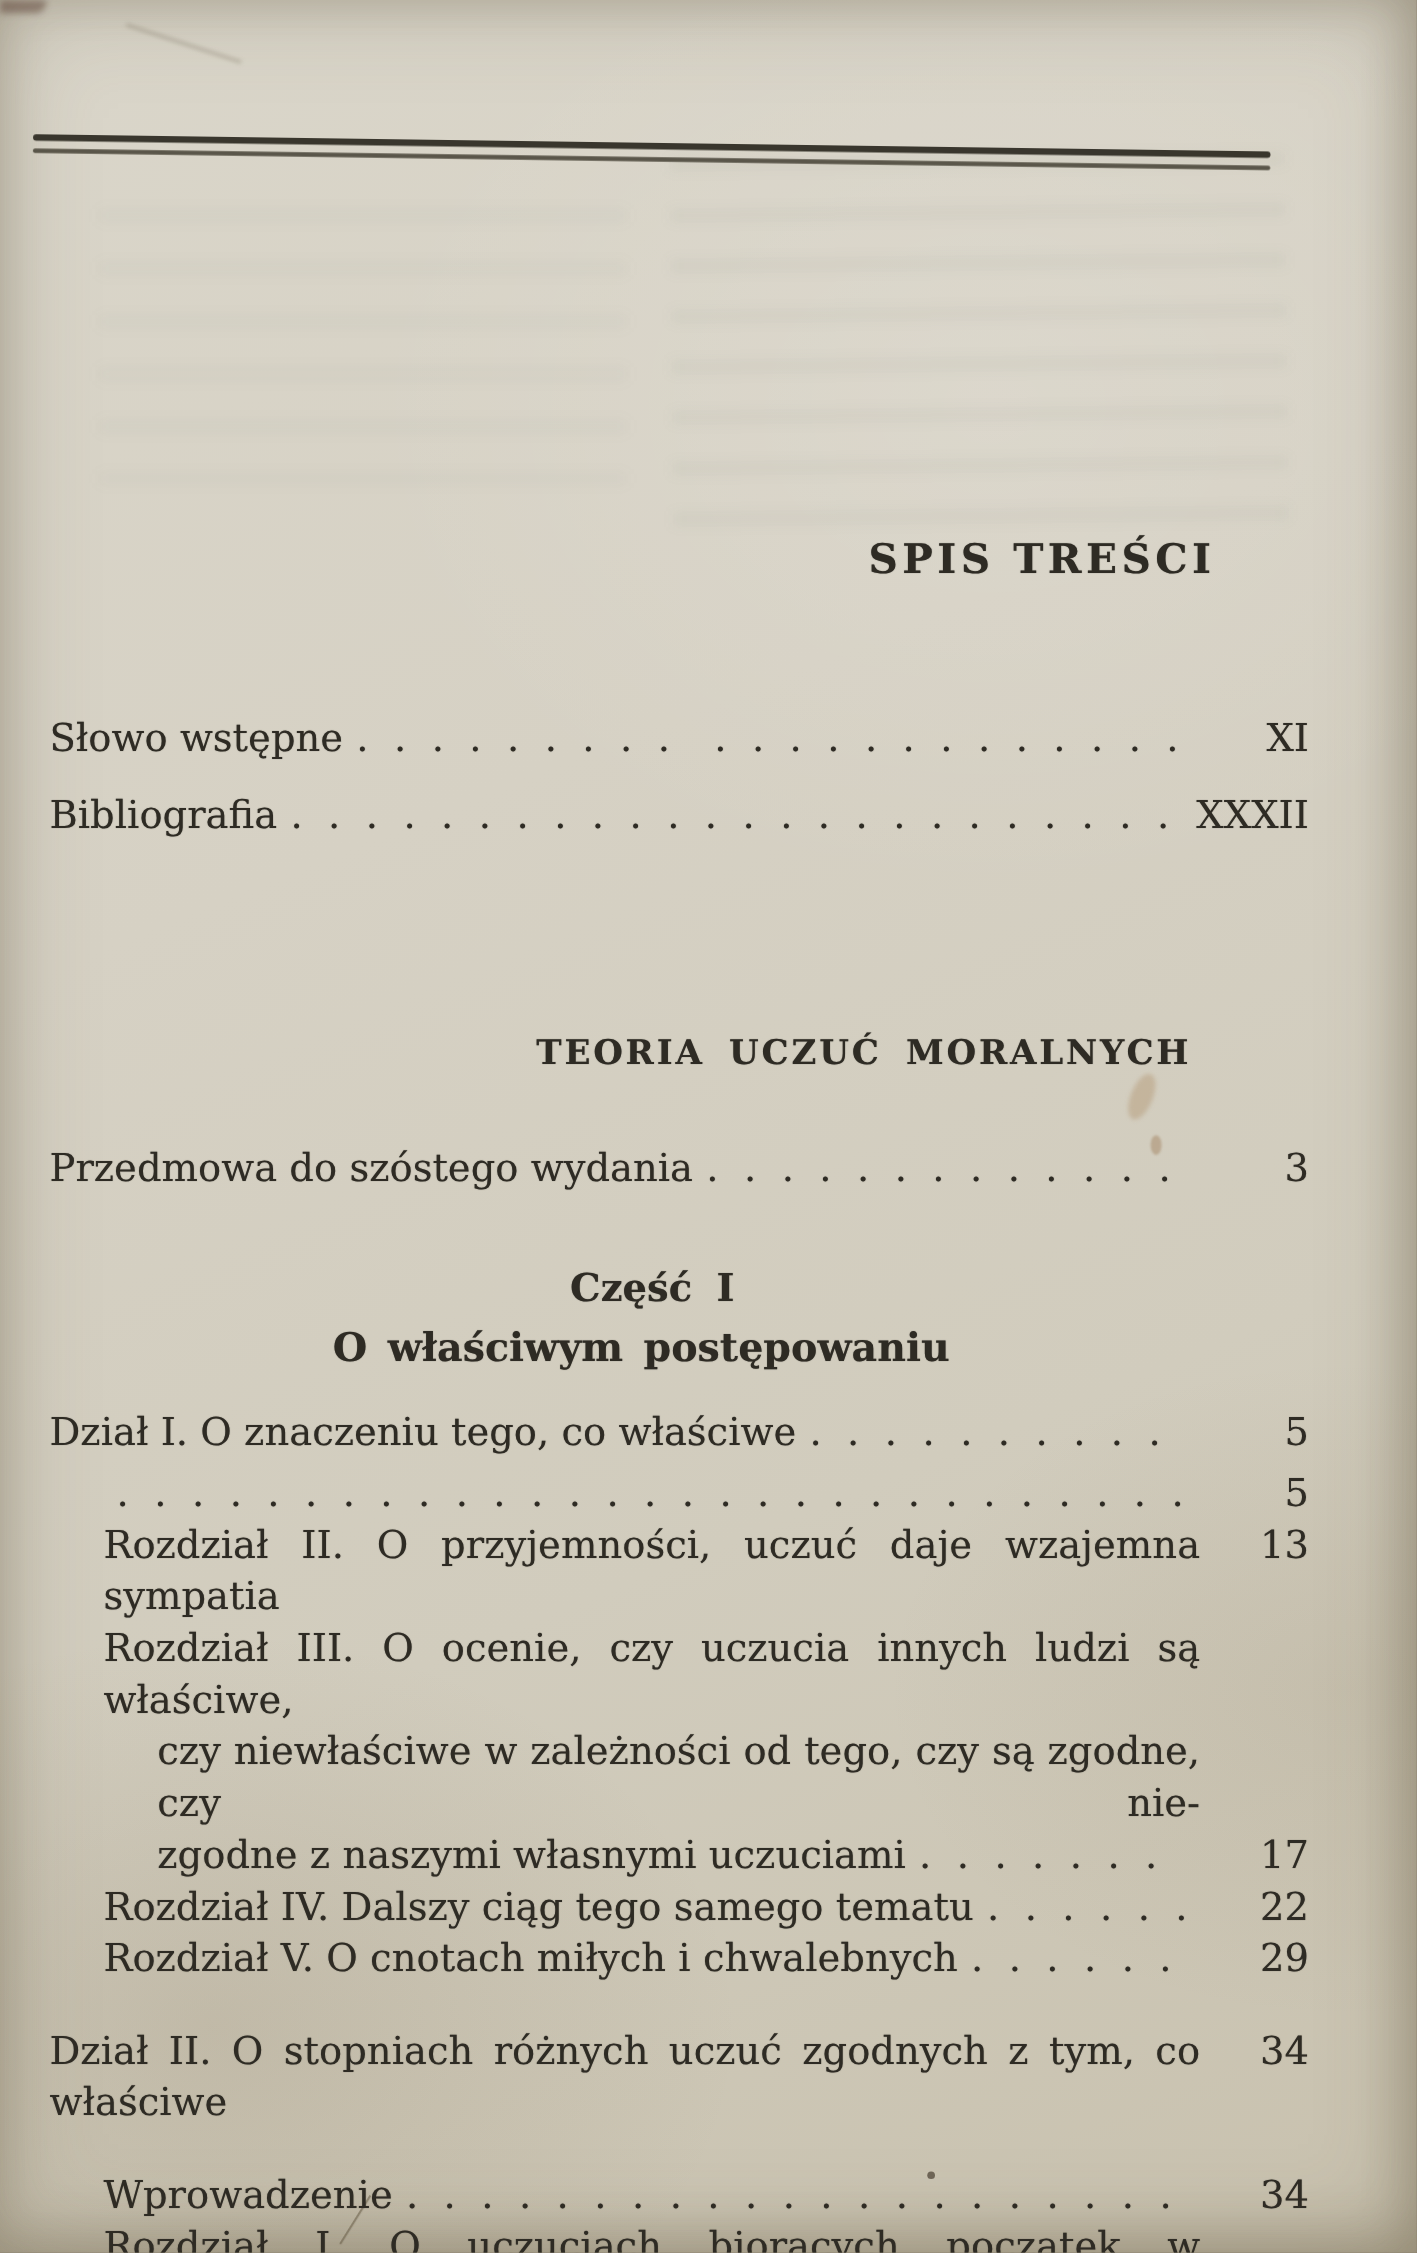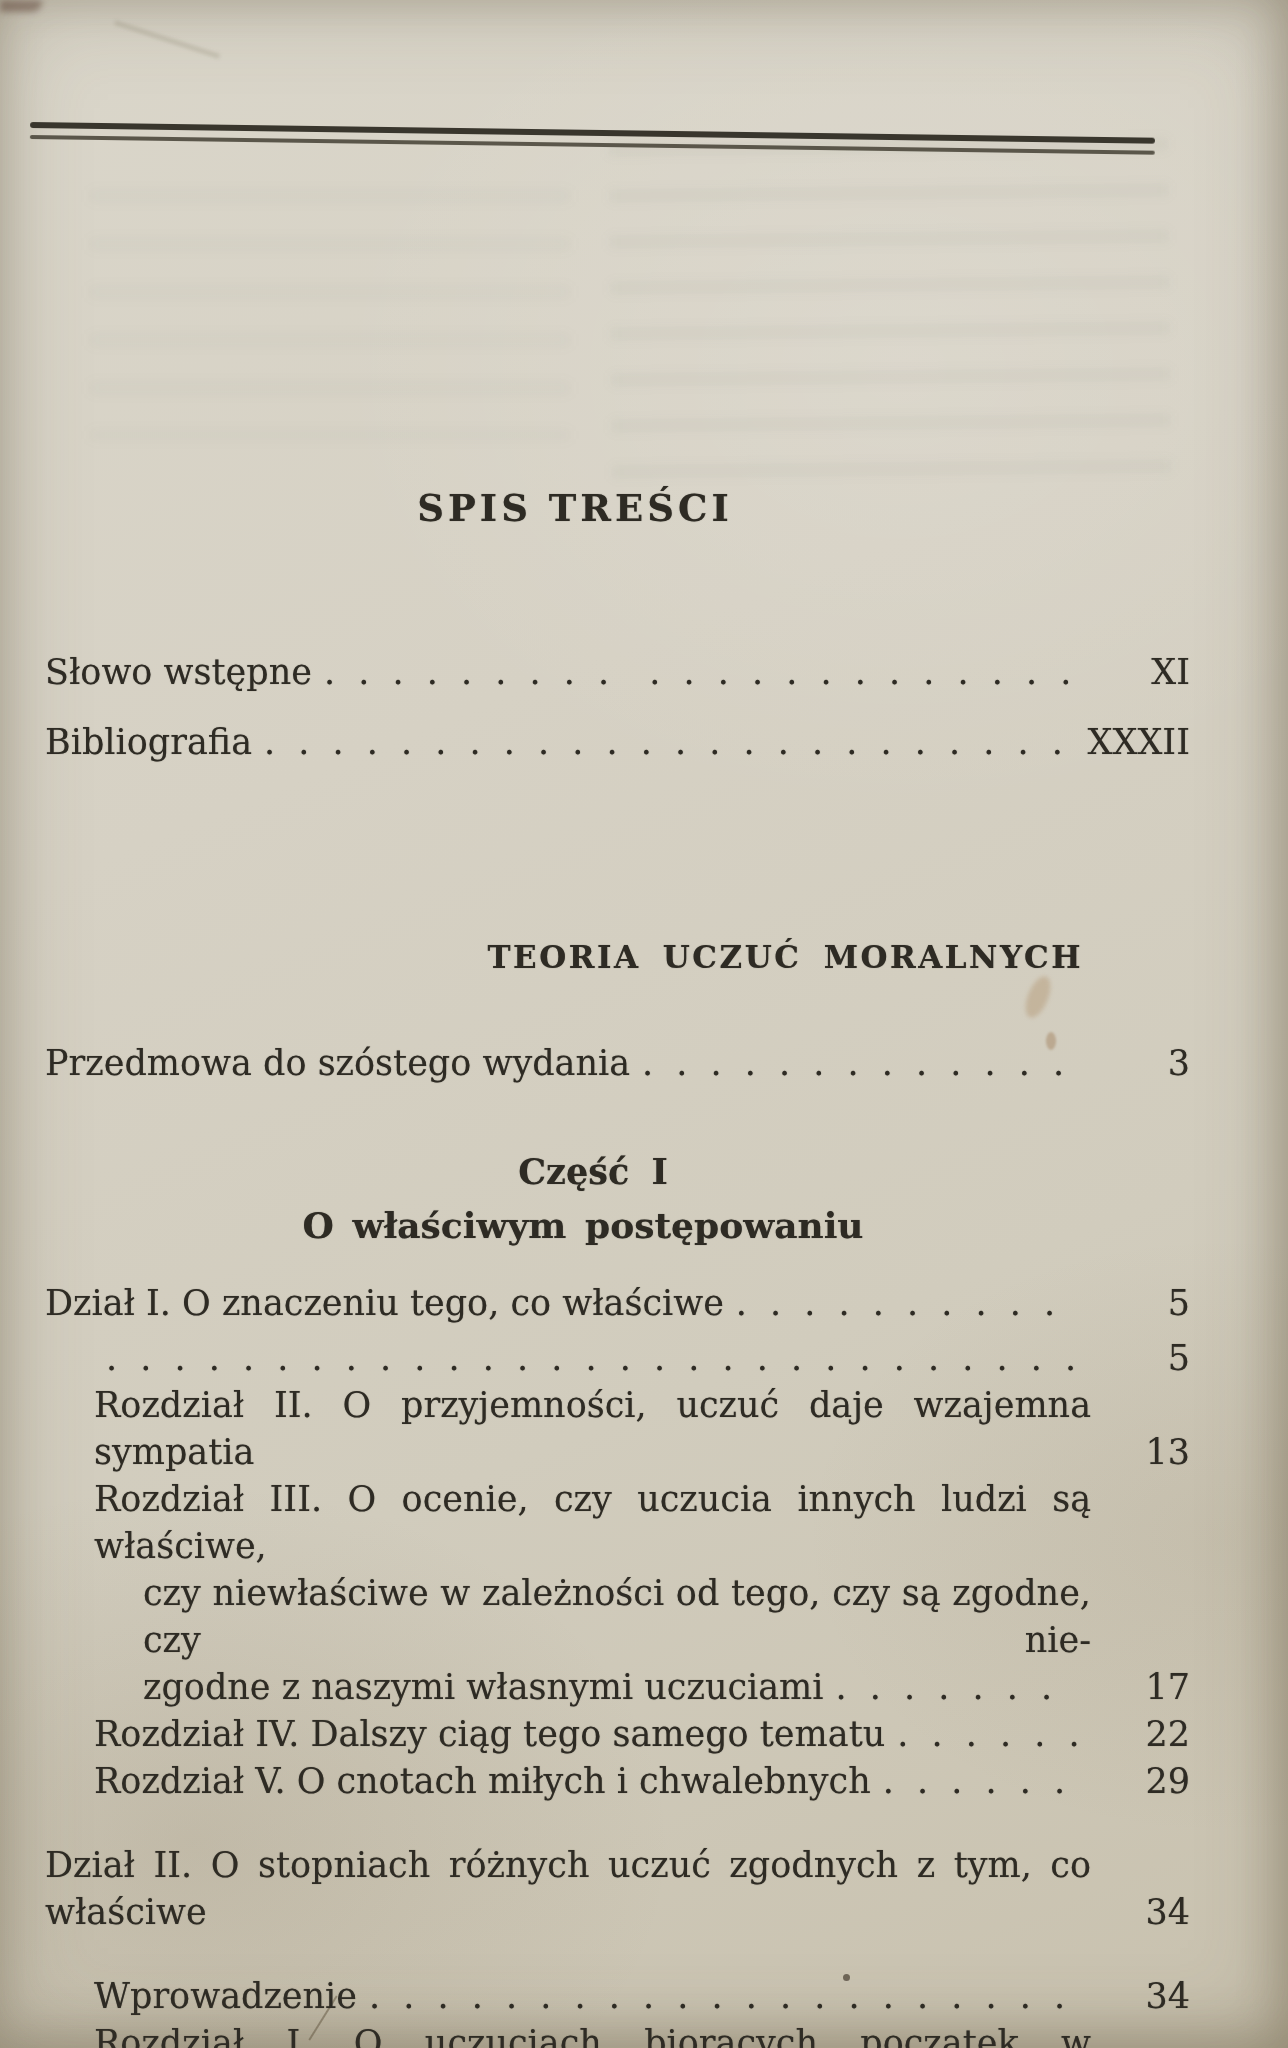--- a/index.html
+++ b/index.html
@@ -22,21 +22,21 @@
   
   .rule {
     position: absolute; left: 30px; top: 122px; width: 1125px;
     transform: rotate(0.8deg); transform-origin: left center;
   }
   .rule .line1 { height: 6px; background: #39362d; border-radius: 3px; filter: blur(0.4px); }
   .rule .line2 { height: 4px; background: #45413580; background: #454135; opacity: .85; margin-top: 7px; border-radius: 2px; filter: blur(0.5px); }
 
   
   .h-spis {
-    margin: 488px 0 0 0; width: 1060px; text-align: center;
+    margin: 488px 0 0 0; width: 1060px; text-align: right;
     font-size: 37px; font-weight: bold; letter-spacing: 4px; line-height: 40px;
     text-shadow: 0 0 1px rgba(46,43,36,0.55);
   }
   .h-teoria {
     margin: 174px 0 0 0; width: 1060px; text-align: right;
     font-size: 31px; font-weight: bold; letter-spacing: 2.5px; word-spacing: 9px; line-height: 36px;
     transform: translateX(-22px);
     text-shadow: 0 0 1px rgba(46,43,36,0.55);
   }
   .h-czesc {
@@ -55,21 +55,21 @@
   
   .rows { width: 1145px; }
   .front-rows { margin-top: 122px; }
   .front-rows .row { line-height: 45px; }
   .front-rows .row + .row { margin-top: 25px; }
   .preface-rows { margin-top: 66px; }
   .preface-rows .row { line-height: 45px; }
   .toc-rows { margin-top: 35px; }
 
   .row {
-    display: flex; align-items: flex-end;
+    display: flex; align-items: flex-start;
     font-size: 35px; line-height: 47px;
     text-shadow: 0 0 1px rgba(46,43,36,0.5);
   }
   .row.indent-1 { padding-left: 49px; }
   .row.indent-2 { padding-left: 98px; }
   .row.gap-small { margin-top: 8px; }
   .row.gap-large { margin-top: 37px; }
   .row-text { white-space: nowrap; }
   .row.justify .row-text {
     flex: 1 1 auto; white-space: normal;

